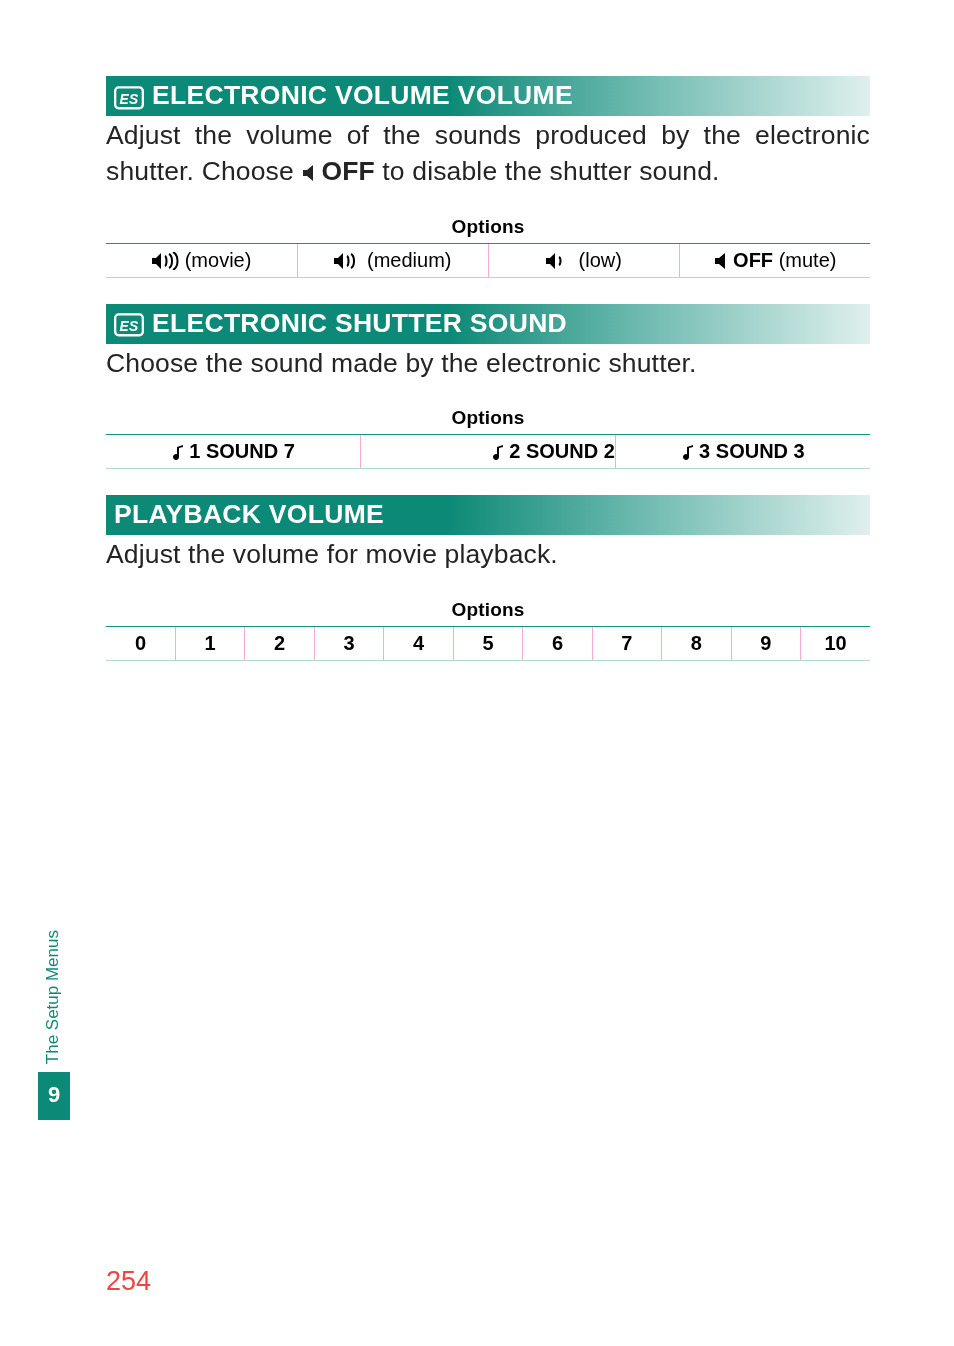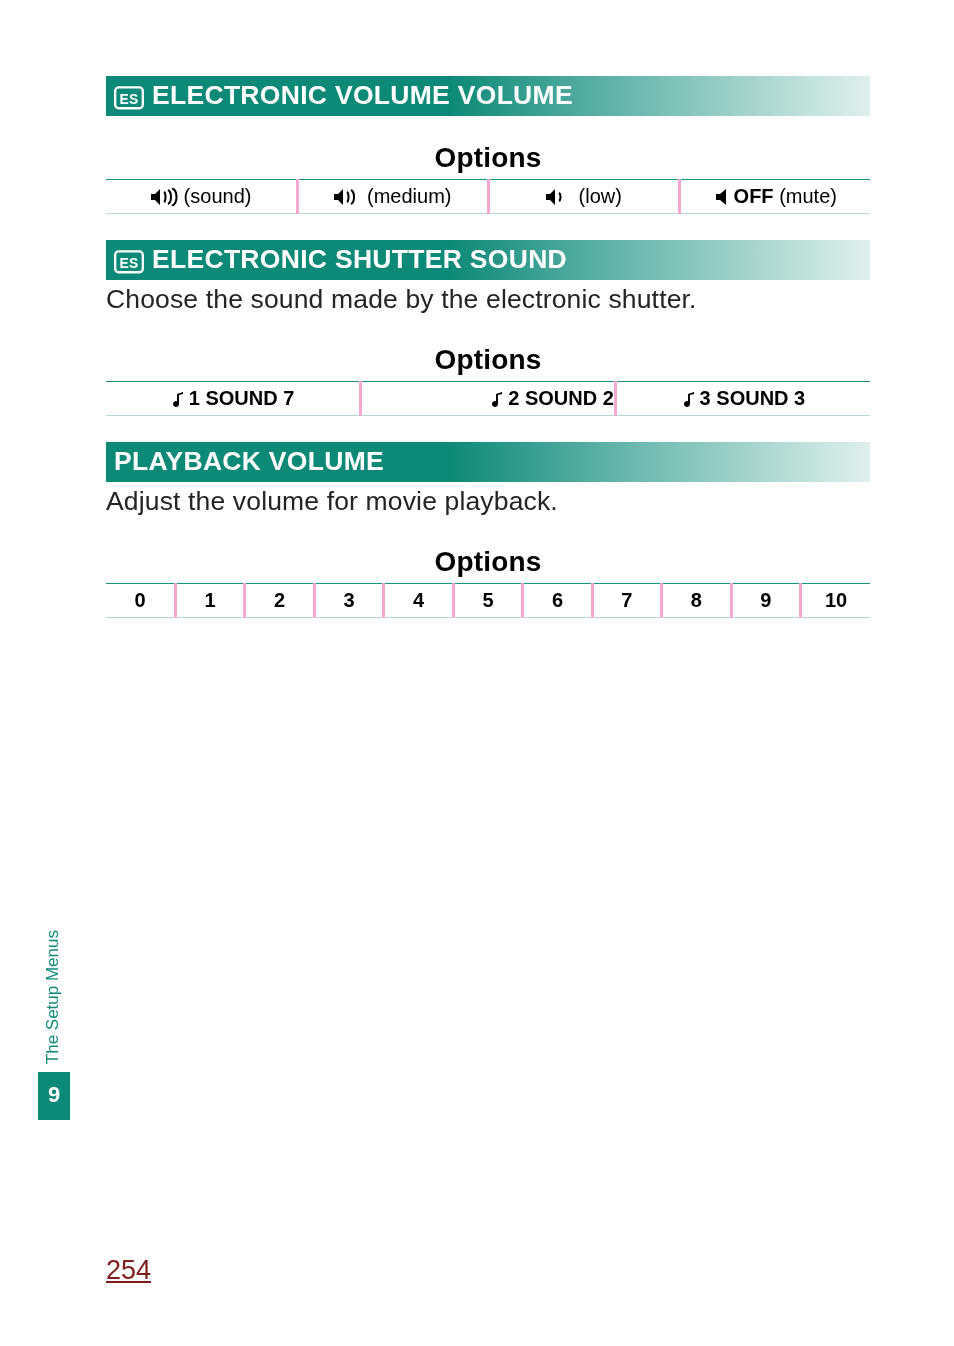--- a/index.html
+++ b/index.html
@@ -36,35 +36,35 @@
   .justify { text-align: justify; }
   .bold { font-weight: 700; }
   .options-table {
     width: 100%;
     border-collapse: collapse;
     margin-top: 24px;
   }
   .options-table th {
     font-family: "Segoe UI Semibold", "Arial Narrow", Arial, sans-serif;
     font-weight: 700;
-    font-size: 28px;
+    font-size: 19px;
     text-align: center;
     border-bottom: 1.5px solid #149581;
     padding: 2px 0 5px 0;
     letter-spacing: 0.2px;
   }
   .options-table td {
     font-size: 20px;
     text-align: center;
     padding: 5px 0 5px 0;
     border-bottom: 1px solid #b2d9d3;
     vertical-align: middle;
   }
   .options-table td + td {
-    border-left: 3px solid #f9a8d4;
+    border-left: 1px solid #f9a8d4;
   }
   .opt-strong {
     font-weight: 700;
     font-family: "Segoe UI Semibold", "Arial Narrow", Arial, sans-serif;
     font-stretch: condensed;
   }
   .opt-plain {
     font-weight: 400;
   }
   .gap { height: 26px; }
@@ -91,68 +91,74 @@
     background: #0d8a77;
     color: #fff;
     font-size: 22px;
     font-weight: 600;
     text-align: center;
     padding: 10px 0 12px 0;
   }
   .page-number {
     position: absolute;
     left: 106px;
-    bottom: 60px;
+    bottom: 49px;
     font-size: 27px;
-    color: #7f1d1d;
-    text-decoration: underline;
+    color: #ef4444;
   }
 
   
   .icon { display: inline-block; vertical-align: -3px; }
-  .icon-es { width: 30px; height: 24px; }
+  .icon-es { width: 30px; height: 24px; font-style: italic; }
   .icon-speaker { width: 28px; height: 18px; }
   .icon-speaker-mute { width: 20px; height: 18px; }
   .icon-note { width: 18px; height: 20px; vertical-align: -5px; }
   svg { display: block; }
 </style>
 </head>
 <body>
 
 <div class="page">
 
   <div class="section-heading">
     <span class="icon icon-es">
       <svg viewBox="0 0 26 24">
         <rect x="1" y="3" width="24" height="18" rx="3" fill="none" stroke="#fff" stroke-width="2"></rect>
         <text x="13" y="17" text-anchor="middle" font-size="12" font-weight="700" fill="#fff" font-family="Arial">ES</text>
       </svg>
     </span>
     <span>ELECTRONIC VOLUME VOLUME</span>
   </div>
 
+  <p class="body-text justify">
+    <span>Adjust the volume of the sounds produced by the electronic shutter.  Choose </span><span class="icon icon-speaker-mute" style="vertical-align:-2px;">
+      <svg viewBox="0 0 20 18">
+          <path d="M2 6h4l6-5v16l-6-5H2z" fill="#242424"></path>
+        </svg>
+    </span><span class="bold">OFF</span><span> to disable the shutter sound.</span>
+  </p>
 
   <table class="options-table">
     <thead>
       <tr>
           <th colspan="4">Options</th>
         </tr>
     </thead>
     <tbody>
       <tr>
         <td style="width:25%;">
           <span class="icon icon-speaker">
             <svg viewBox="0 0 28 18">
                 <path d="M1 6h4l5-5v16l-5-5H1z" fill="#000"></path>
                 <path d="M13 9a3 3 0 0 0 0-0" fill="none"></path>
                 <path d="M14 4c2 1 2 9 0 10" fill="none" stroke="#000" stroke-width="2"></path>
                 <path d="M18 2c4 2 4 12 0 14" fill="none" stroke="#000" stroke-width="2"></path>
                 <path d="M22 0c6 3 6 15 0 18" fill="none" stroke="#000" stroke-width="2"></path>
               </svg>
-          </span><span class="opt-plain"> (sound)</span>
+          </span><span class="opt-plain"> (movie)</span>
         </td>
         <td style="width:25%;">
           <span class="icon icon-speaker">
             <svg viewBox="0 0 28 18">
                 <path d="M1 6h4l5-5v16l-5-5H1z" fill="#000"></path>
                 <path d="M14 4c2 1 2 9 0 10" fill="none" stroke="#000" stroke-width="2"></path>
                 <path d="M18 2c4 2 4 12 0 14" fill="none" stroke="#000" stroke-width="2"></path>
               </svg>
           </span><span class="opt-plain"> (medium)</span>
         </td>

